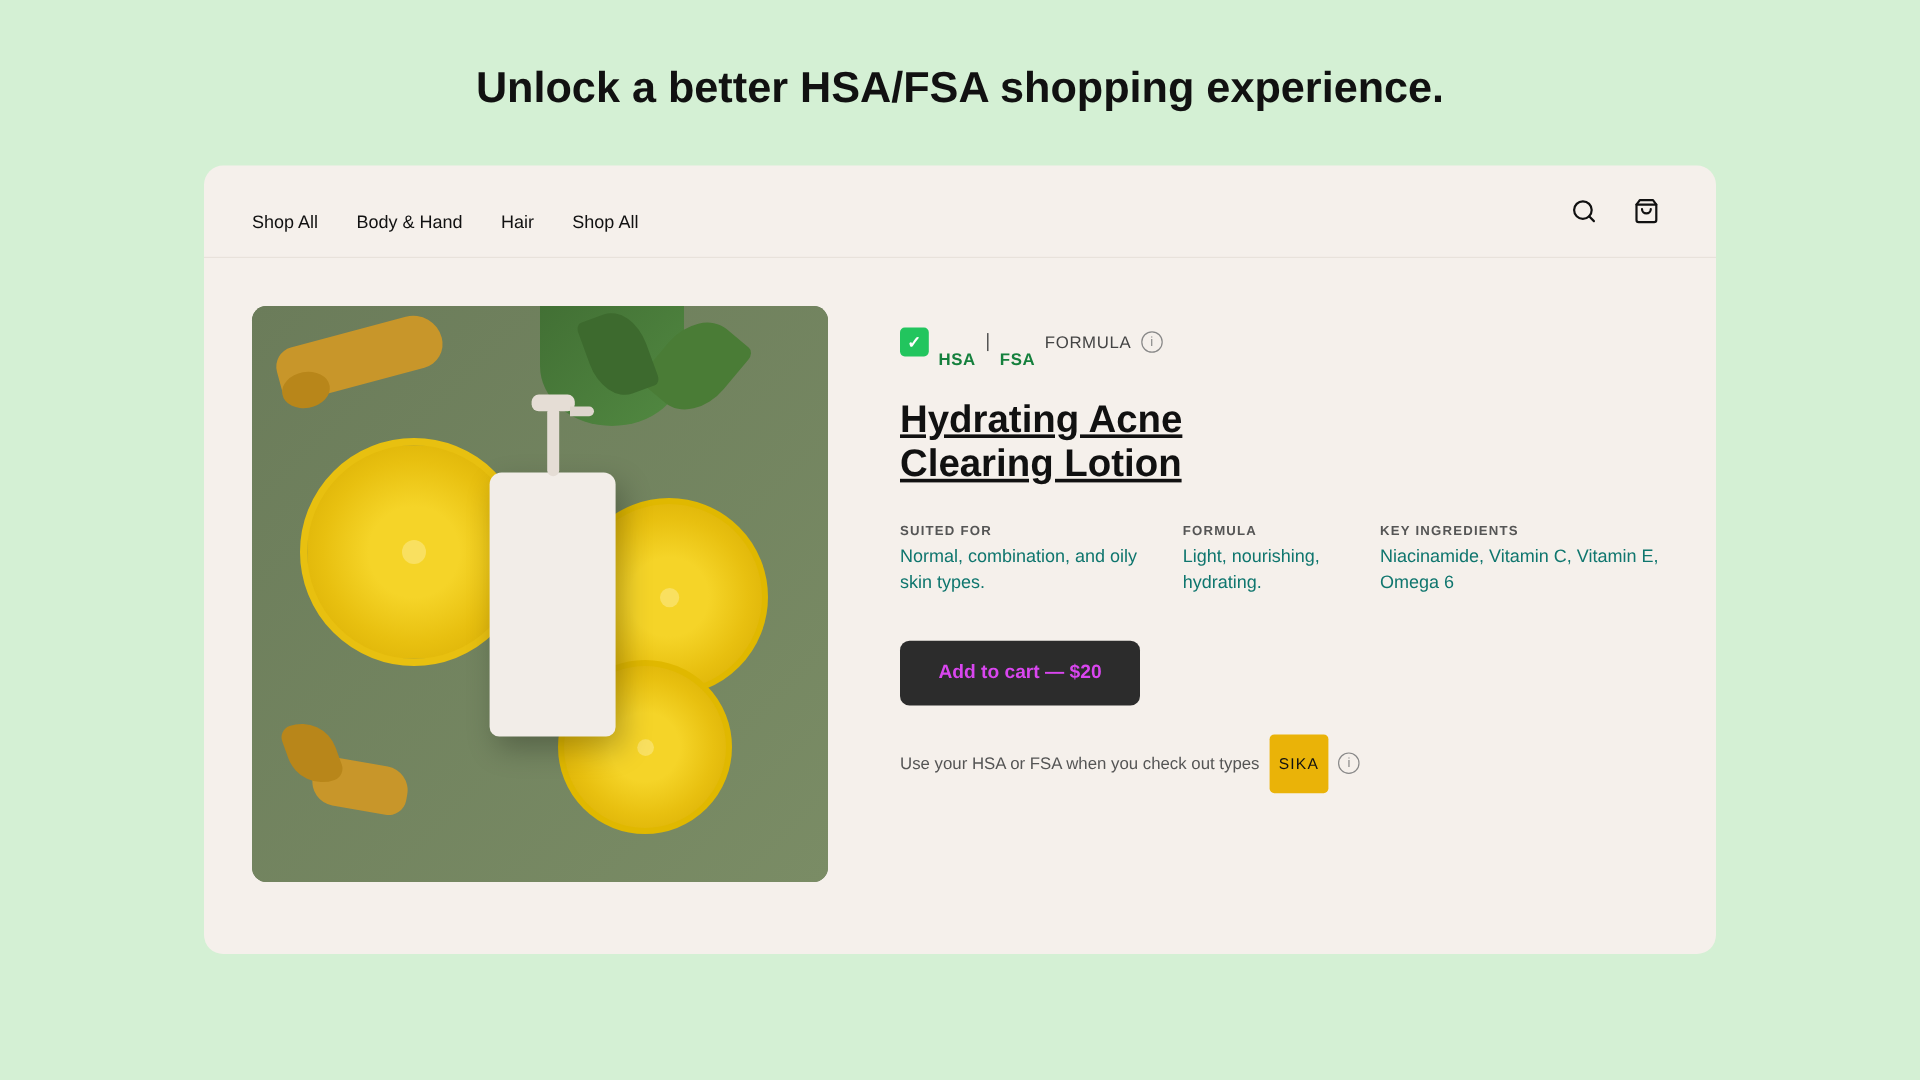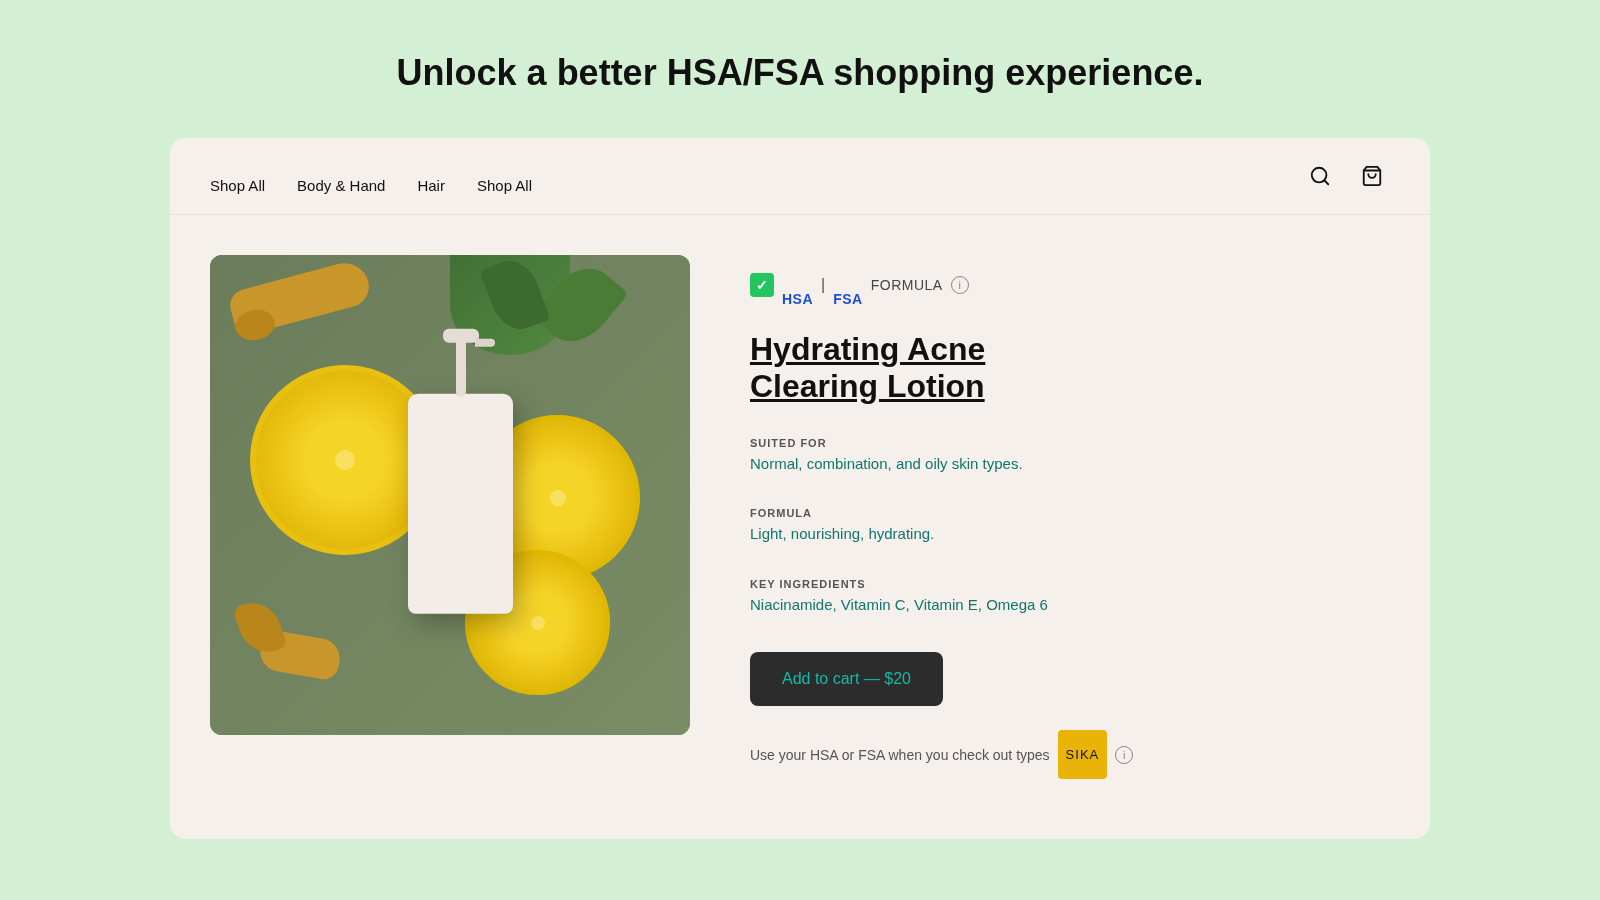--- a/index.html
+++ b/index.html
@@ -122,21 +122,21 @@
       align-items: center;
       justify-content: center;
       color: white;
       font-size: 14px;
       font-weight: bold;
     }
 
     .hsa-badge-text {
       font-size: 14px;
       font-weight: 700;
-      color: #1d4ed8;
+      color: #15803d;
       letter-spacing: 0.5px;
       margin-top: 28px;
     }
 
     .hsa-badge-pipe {
       color: #555;
     }
 
     .hsa-badge-accepted {
       font-size: 14px;
@@ -161,22 +161,22 @@
       font-size: 32px;
       font-weight: 700;
       color: #111;
       line-height: 1.15;
       margin-bottom: 32px;
       text-decoration: underline;
     }
 
     .product-details {
       display: flex;
-      flex-direction: column;
-      gap: 32px;
+      flex-direction: row;
+      gap: 16px;
       margin-bottom: 36px;
     }
 
     .detail-group {}
 
     .detail-label {
       font-size: 11px;
       font-weight: 700;
       color: #555;
       letter-spacing: 1px;
@@ -185,26 +185,26 @@
     }
 
     .detail-value {
       font-size: 15px;
       color: #0f766e;
       line-height: 1.5;
     }
 
     .add-to-cart-btn {
       background-color: #2c2c2c;
-      color: #14b8a6;
+      color: #d946ef;
       border: none;
       border-radius: 8px;
       padding: 18px 32px;
       font-size: 16px;
-      font-weight: 400;
+      font-weight: 700;
       cursor: pointer;
       margin-bottom: 24px;
       display: inline-block;
     }
 
     .checkout-note {
       font-size: 14px;
       color: #555;
       display: flex;
       align-items: center;

